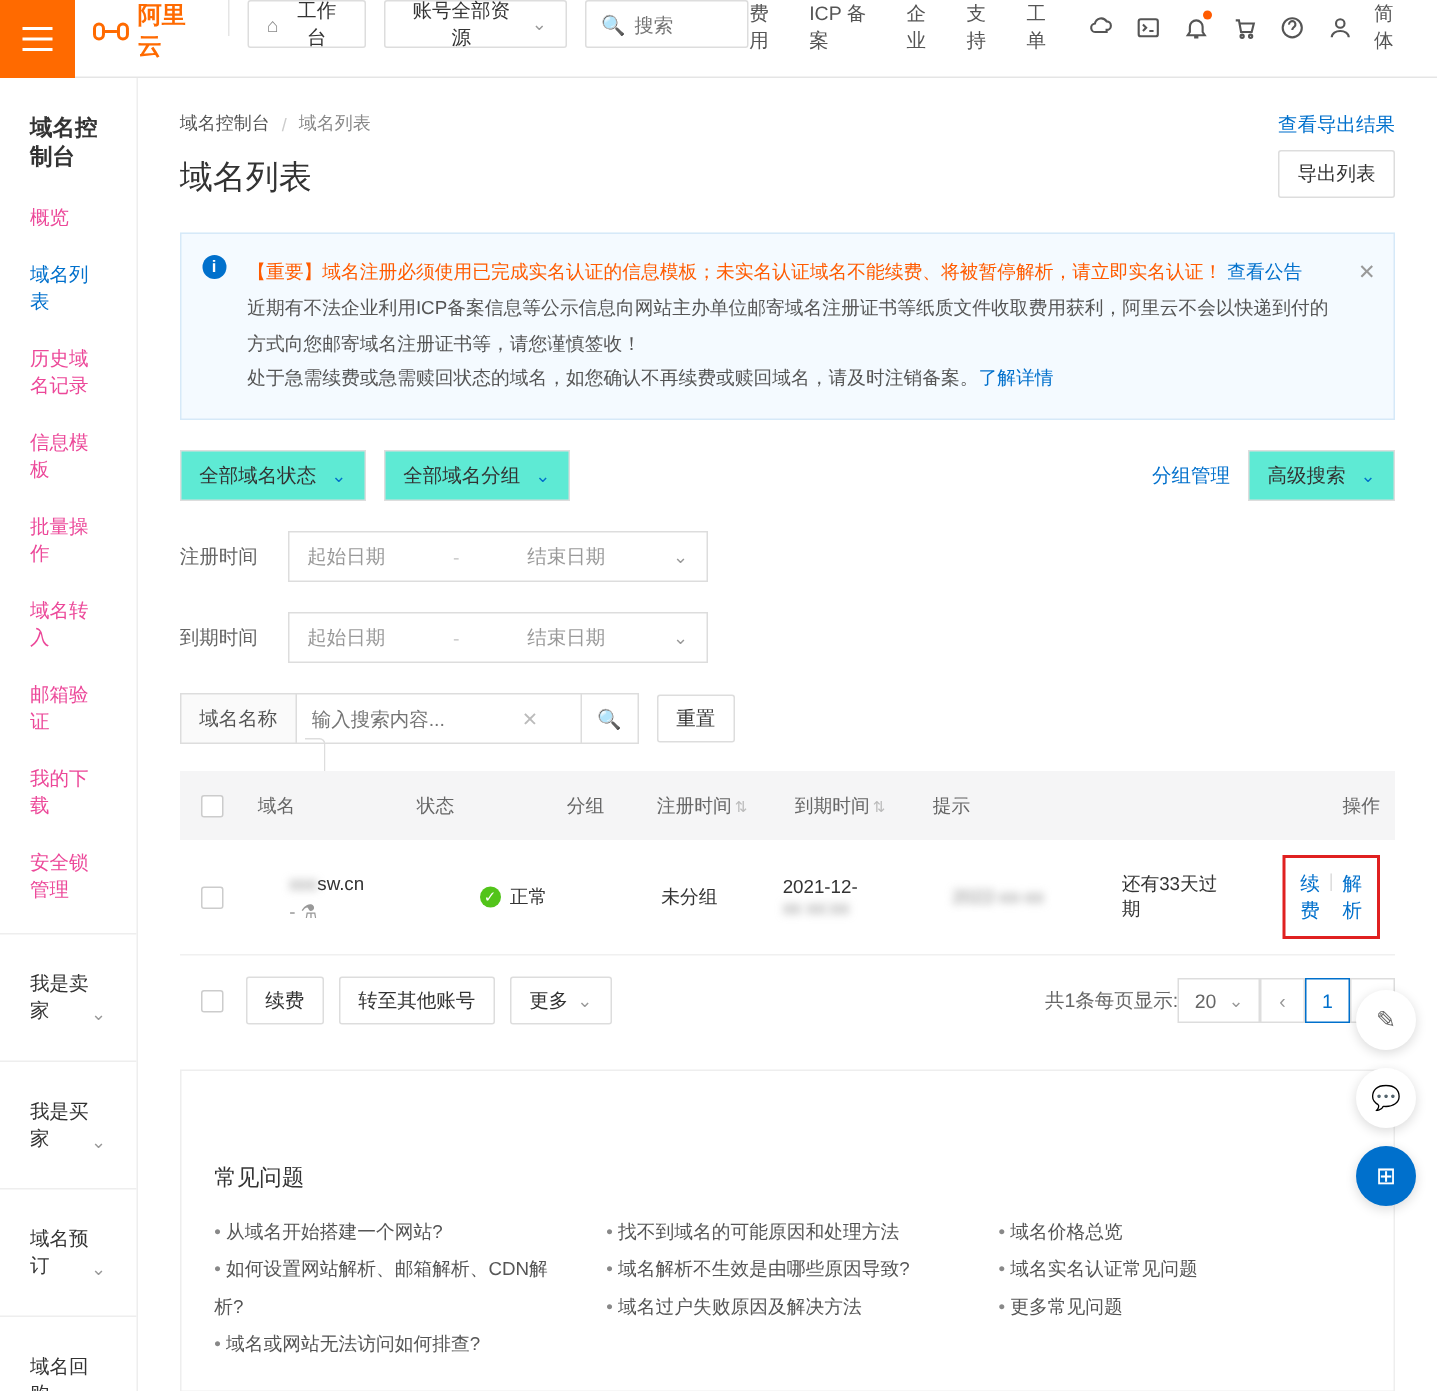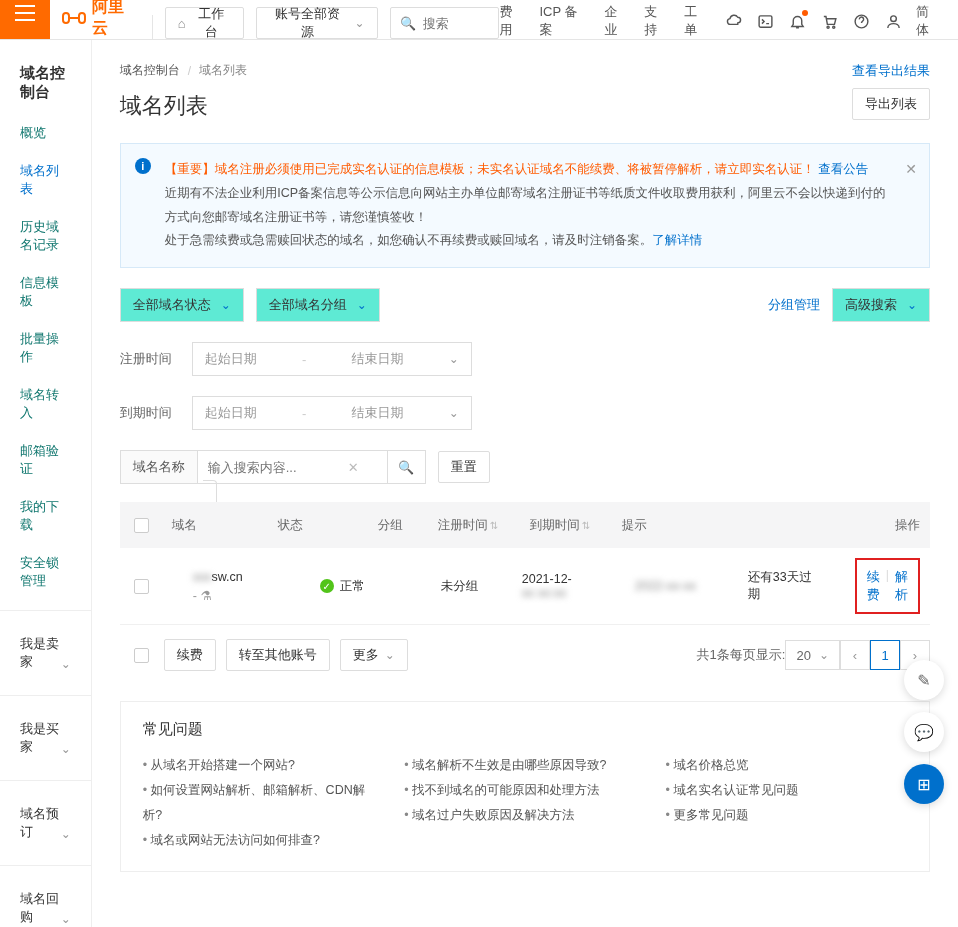--- a/index.html
+++ b/index.html
@@ -1,19 +1,19 @@
 <!DOCTYPE html>
 <html><head>
 <meta charset="utf-8">
 <style>
   * { box-sizing: border-box; margin: 0; padding: 0; }
   body { font-family: -apple-system, "PingFang SC", "Microsoft YaHei", sans-serif; font-size: 13px; color: #333; background: #fff; width: 958px; }
   
   
-  .header { display: flex; align-items: flex-end; height: 40px; border-bottom: 1px solid #e5e5e5; }
+  .header { display: flex; align-items: flex-start; height: 52px; border-bottom: 1px solid #e5e5e5; }
   .hamburger { width: 50px; height: 52px; background: #ff6a00; display: flex; align-items: center; justify-content: center; cursor: pointer; }
   .hamburger-icon { width: 20px; height: 16px; display: flex; flex-direction: column; justify-content: space-between; }
   .hamburger-icon span { display: block; height: 2px; background: #fff; }
   .logo { display: flex; align-items: center; margin-left: 12px; color: #ff6a00; font-weight: bold; font-size: 16px; }
   .logo-mark { width: 24px; height: 18px; margin-right: 6px; }
   .header-sep { width: 1px; height: 24px; background: #e5e5e5; margin: 0 12px; }
   .btn-plain { display: inline-flex; align-items: center; height: 32px; padding: 0 12px; border: 1px solid #ddd; background: #fff; border-radius: 2px; color: #333; cursor: pointer; font-size: 13px; }
   .btn-plain .ico { margin-right: 6px; color: #888; }
   .search-box { display: flex; align-items: center; height: 32px; border: 1px solid #ddd; border-radius: 2px; padding: 0 10px; margin-left: 12px; width: 110px; color: #bbb; }
   .search-box .ico { margin-right: 6px; }
@@ -21,21 +21,21 @@
   .header-right { margin-left: auto; display: flex; align-items: center; gap: 14px; padding-right: 16px; }
   .header-right a, .header-right span.ic { color: #555; font-size: 13px; cursor: pointer; }
   .ic { position: relative; display: inline-flex; align-items: center; justify-content: center; width: 18px; height: 18px; color: #666; }
   .ic svg { width: 17px; height: 17px; }
   .bell-dot::after { content: ""; position: absolute; top: -2px; right: -2px; width: 6px; height: 6px; border-radius: 50%; background: #ff5b00; }
   
   
   .layout { display: flex; }
   .sidebar { width: 204px; border-right: 1px solid #eee; padding-top: 18px; position: relative; min-height: 875px; }
   .sidebar-title { font-size: 15px; font-weight: 600; padding: 6px 20px 12px; }
-  .sidebar-item { display: block; padding: 10px 20px; color: #0f766e; font-size: 13px; cursor: pointer; }
+  .sidebar-item { display: block; padding: 10px 20px; color: #ec4899; font-size: 13px; cursor: pointer; }
   .sidebar-item.active { color: #0070cc; font-weight: 500; }
   .sidebar-group { display: flex; align-items: flex-end; justify-content: space-between; padding: 14px 20px; font-size: 13px; color: #333; cursor: pointer; border-top: 0; }
   .sidebar-group + .sidebar-group, .sidebar-divider + .sidebar-group { border-top: none; }
   .sidebar-divider { height: 1px; background: #eee; margin: 10px 0; }
   .chev { color: #999; font-size: 12px; }
   .collapse-handle { position: absolute; left: 203px; top: 440px; width: 14px; height: 50px; border: 1px solid #ddd; border-left: none; background: #fff; display: flex; align-items: center; justify-content: center; color: #999; font-size: 11px; cursor: pointer; border-radius: 0 4px 4px 0; }
   
   .content { flex: 1; padding: 22px 28px; position: relative; }
   .breadcrumb { font-size: 12px; color: #888; margin-bottom: 12px; display:flex; align-items:center; }
   .breadcrumb a { color: #555; text-decoration:none; }
@@ -90,21 +90,21 @@
   .ops-box .sep { color: #ddd; }
   
   .table-footer { display: flex; align-items: center; margin-top: 14px; font-size: 13px; }
   .table-footer .pager { margin-left: auto; display: flex; align-items: center; color: #666; }
   .page-btn { width: 30px; height: 30px; border: 1px solid #ddd; display: flex; align-items: center; justify-content: center; color: #999; cursor: pointer; }
   .page-btn.active { border-color: #0070cc; color: #0070cc; }
   .sm-select { display: inline-flex; align-items: center; height: 30px; border: 1px solid #ddd; padding: 0 10px; gap: 8px; }
   
   
   .faq { margin-top: 30px; border: 1px solid #eee; padding: 18px 22px; }
-  .faq h3 { font-size: 15px; font-weight: 500; margin-bottom: 14px; }
+  .faq h3 { font-size: 15px; font-weight: 500; margin-bottom: 14px; margin-top: 44px; }
   .faq-grid { display: flex; gap: 20px; font-size: 12.5px; line-height: 2; }
   .faq-col { flex: 1; }
   .faq-col li { list-style: none; color: #555; }
   .faq-col li::before { content: "• "; color: #888; }
   
   
   .float-btns { position: fixed; right: 14px; top: 660px; display: flex; flex-direction: column; gap: 12px; }
   .fbtn { width: 40px; height: 40px; border-radius: 50%; background: #fff; box-shadow: 0 2px 8px rgba(0,0,0,0.15); display: flex; align-items: center; justify-content: center; color: #666; cursor: pointer; font-size: 16px; }
   .fbtn.primary { background: #0070cc; color: #fff; }
   
@@ -362,22 +362,22 @@
 
     <div class="faq">
       <h3>常见问题</h3>
       <div class="faq-grid">
         <ul class="faq-col">
           <li>从域名开始搭建一个网站?</li>
           <li>如何设置网站解析、邮箱解析、CDN解析?</li>
           <li>域名或网站无法访问如何排查?</li>
         </ul>
         <ul class="faq-col">
+          <li>找不到域名的可能原因和处理方法</li>
           <li>域名解析不生效是由哪些原因导致?</li>
-          <li>找不到域名的可能原因和处理方法</li>
           <li>域名过户失败原因及解决方法</li>
         </ul>
         <ul class="faq-col">
           <li>域名价格总览</li>
           <li>域名实名认证常见问题</li>
           <li>更多常见问题</li>
         </ul>
       </div>
     </div>
 

